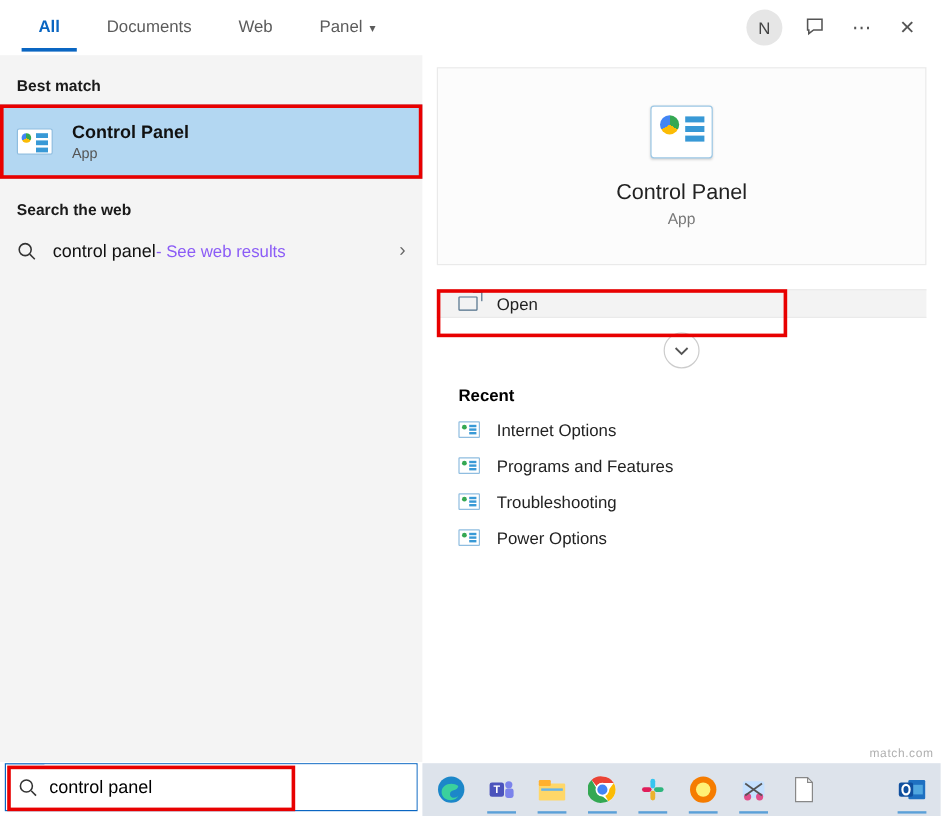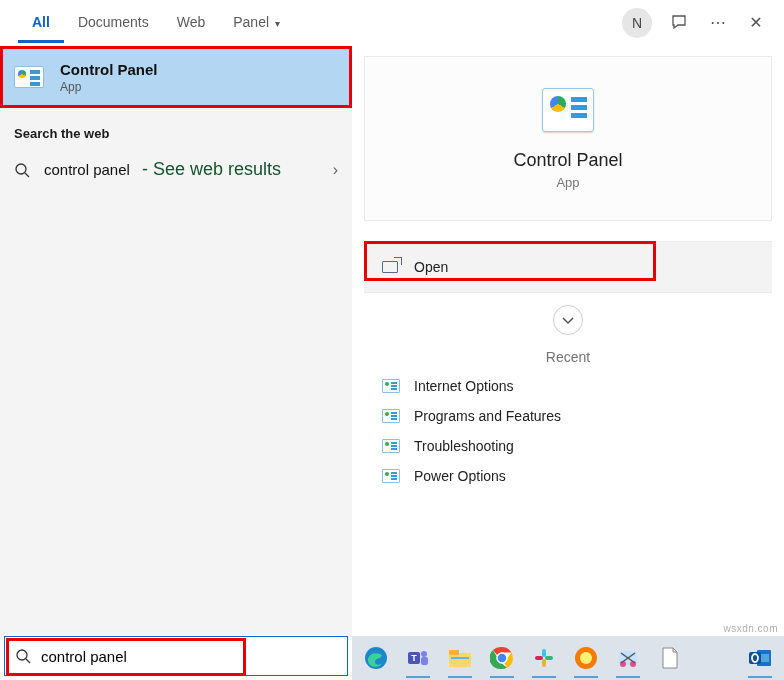--- a/index.html
+++ b/index.html
@@ -1,20 +1,20 @@
 <!DOCTYPE html>
 <html><head>
   <meta charset="utf-8">
   <style>
     * { margin: 0; padding: 0; box-sizing: border-box; font-family: "Segoe UI", Arial, sans-serif; }
     body { width: 784px; height: 680px; background: #fff; position: relative; overflow: hidden; }
 
     
     .top-bar { height: 46px; display: flex; align-items: center; padding: 0 18px; justify-content: space-between; border-bottom: 1px solid transparent; }
-    .tab-row { display: flex; align-items: center; gap: 0; }
+    .tab-row { display: flex; align-items: center; gap: 11px; }
     .tab { padding: 12px 14px 10px; font-size: 14px; color: #5b5b5b; cursor: pointer; border-bottom: 3px solid transparent; }
     .tab.active { color: #0a66c2; border-bottom: 3px solid #0a66c2; font-weight: 600; }
     .tab .caret { font-size: 10px; margin-left: 2px; }
     .top-right { display: flex; align-items: center; gap: 18px; }
     .avatar-circle { width: 30px; height: 30px; border-radius: 50%; background: #e6e6e6; display: flex; align-items: center; justify-content: center; font-size: 14px; color: #444; }
     .top-icon { width: 20px; height: 20px; color: #555; display: flex; align-items: center; justify-content: center; cursor: pointer; }
 
     .main-area { display: flex; height: 589px; }
 
     
@@ -22,40 +22,40 @@
     .sec-hdr { font-size: 13px; font-weight: 600; padding: 18px 14px 8px; color: #1a1a1a; }
     .best-item { display: flex; align-items: center; background: #b3d7f2; padding: 10px 14px; margin: 0; outline: 3px solid #e80000; outline-offset: -3px; height: 62px; }
     .cp-small-icon { width: 30px; height: 22px; background: #fff; border: 1px solid #8fbde0; border-radius: 2px; position: relative; margin-right: 16px; }
     .cp-small-icon::before { content: ""; position: absolute; top: 3px; left: 3px; width: 8px; height: 8px; border-radius: 50%; background: conic-gradient(#35a853 0 120deg, #fbbc05 120deg 240deg, #4285f4 240deg 360deg); }
     .cp-small-icon::after { content: ""; position: absolute; top: 3px; right: 3px; width: 10px; height: 4px; background: #3899d6; box-shadow: 0 6px 0 #3899d6, 0 12px 0 #3899d6; }
     .best-text .title { font-size: 15px; font-weight: 600; color: #111; }
     .best-text .sub { font-size: 12px; color: #555; margin-top: 2px; }
     .web-item { display: flex; align-items: center; padding: 10px 14px; cursor: pointer; }
     .search-glyph { width: 16px; height: 16px; margin-right: 14px; }
     .web-item .q { font-size: 15px; color: #111; }
-    .web-item .hint { font-size: 18px; color: #14532d; margin-left: 12px; }
+    .web-item .hint { font-size: 14px; color: #8b5cf6; }
     .web-item .chev { margin-left: auto; color: #666; }
 
     
     .right-panel { flex: 1; background: #fff; height: 589px; overflow: hidden; }
     .preview-box { margin: 10px 12px 0 12px; border: 1px solid #eaeaea; background: #fcfcfc; height: 165px; display: flex; flex-direction: column; align-items: center; justify-content: center; }
     .cp-big-icon { width: 52px; height: 44px; background: #fff; border: 1px solid #9cc8e6; border-radius: 3px; position: relative; box-shadow: 0 1px 2px rgba(0,0,0,0.15); }
     .cp-big-icon::before { content: ""; position: absolute; top: 7px; left: 7px; width: 16px; height: 16px; border-radius: 50%; background: conic-gradient(#35a853 0 120deg, #fbbc05 120deg 240deg, #4285f4 240deg 360deg); }
     .cp-big-icon::after { content: ""; position: absolute; top: 8px; right: 6px; width: 16px; height: 5px; background: #3899d6; box-shadow: 0 8px 0 #3899d6, 0 16px 0 #3899d6; }
     .preview-title { font-size: 18px; color: #222; margin-top: 18px; }
     .preview-sub { font-size: 13px; color: #777; margin-top: 4px; }
 
-    .action-row { height: 52px; display: flex; align-items: center; margin: 20px 12px 0 12px; border: 1px solid #eaeaea; border-left: none; border-right: none; background: #f3f3f3; padding: 0 18px; cursor: pointer; }
+    .action-row { height: 24px; display: flex; align-items: center; margin: 20px 12px 0 12px; border: 1px solid #eaeaea; border-left: none; border-right: none; background: #f3f3f3; padding: 0 18px; cursor: pointer; }
     .open-icon { width: 16px; height: 12px; border: 1.5px solid #4f6f89; border-radius: 1px; position: relative; margin-right: 16px; }
     .open-icon::after { content: ""; position: absolute; top: -5px; right: -5px; width: 7px; height: 7px; border-top: 1.5px solid #4f6f89; border-right: 1.5px solid #4f6f89; }
     .action-row .lbl { font-size: 14px; color: #222; }
 
     .expand-circle { width: 30px; height: 30px; border: 1px solid #ccc; border-radius: 50%; display: flex; align-items: center; justify-content: center; margin: 12px auto 0; color: #555; cursor: pointer; }
 
-    .recent-hdr { font-size: 14px; font-weight: 400; padding: 14px 30px 6px; color: #737373; text-align: center; }
+    .recent-hdr { font-size: 14px; font-weight: 700; padding: 14px 30px 6px; color: #000000; }
     .recent-list { padding: 0 12px; }
     .recent-item { display: flex; align-items: center; padding: 7px 18px; cursor: pointer; font-size: 14px; color: #222; }
     .recent-item .cp-tiny { width: 18px; height: 14px; background: #fff; border: 1px solid #8fbde0; border-radius: 1px; margin-right: 14px; position: relative; }
     .recent-item .cp-tiny::before { content: ""; position: absolute; top: 2px; left: 2px; width: 4px; height: 4px; border-radius: 50%; background: #35a853; }
     .recent-item .cp-tiny::after { content: ""; position: absolute; top: 2px; right: 2px; width: 6px; height: 2px; background: #3899d6; box-shadow: 0 3px 0 #3899d6, 0 6px 0 #3899d6; }
 
     
     .search-wrap { position: absolute; left: 4px; bottom: 4px; width: 344px; height: 40px; border: 1.5px solid #0a66c2; background: #fff; display: flex; align-items: center; }
     .search-overlay { position: absolute; left: 4px; top: 4px; width: 234px; height: 32px; outline: 3px solid #e80000; pointer-events: none; }
     .search-input { border: none; outline: none; font-size: 15px; padding: 0 8px 0 4px; flex: 1; height: 100%; }
@@ -87,20 +87,21 @@
         </svg>
     </div>
     <div class="top-icon">⋯</div>
     <div class="top-icon">✕</div>
   </div>
 </div>
 
 <div class="main-area">
 
   <div class="left-panel">
+    <div class="sec-hdr">Best match</div>
     <div class="best-item">
       <div class="cp-small-icon"></div>
       <div class="best-text">
         <div class="title">Control Panel</div>
         <div class="sub">App</div>
       </div>
     </div>
     <div class="sec-hdr">Search the web</div>
     <div class="web-item">
       <svg class="search-glyph" viewBox="0 0 16 16">
@@ -229,13 +230,13 @@
   <div class="tb-icon active" style="margin-left:auto;">
       <svg width="26" height="24" viewBox="0 0 26 24">
         <rect x="10" y="4" width="14" height="16" rx="1" fill="#1e70c1"></rect>
         <rect x="12" y="8" width="10" height="8" fill="#50a7e0"></rect>
         <rect x="2" y="6" width="12" height="12" rx="2" fill="#0f4f9e"></rect>
         <ellipse cx="8" cy="12" rx="3" ry="4" fill="none" stroke="#fff" stroke-width="1.8"></ellipse>
       </svg>
     </div>
 </div>
 
-<div class="watermark">wsxdn.com</div>
+<div class="watermark">match.com</div>
 
 </body></html>

